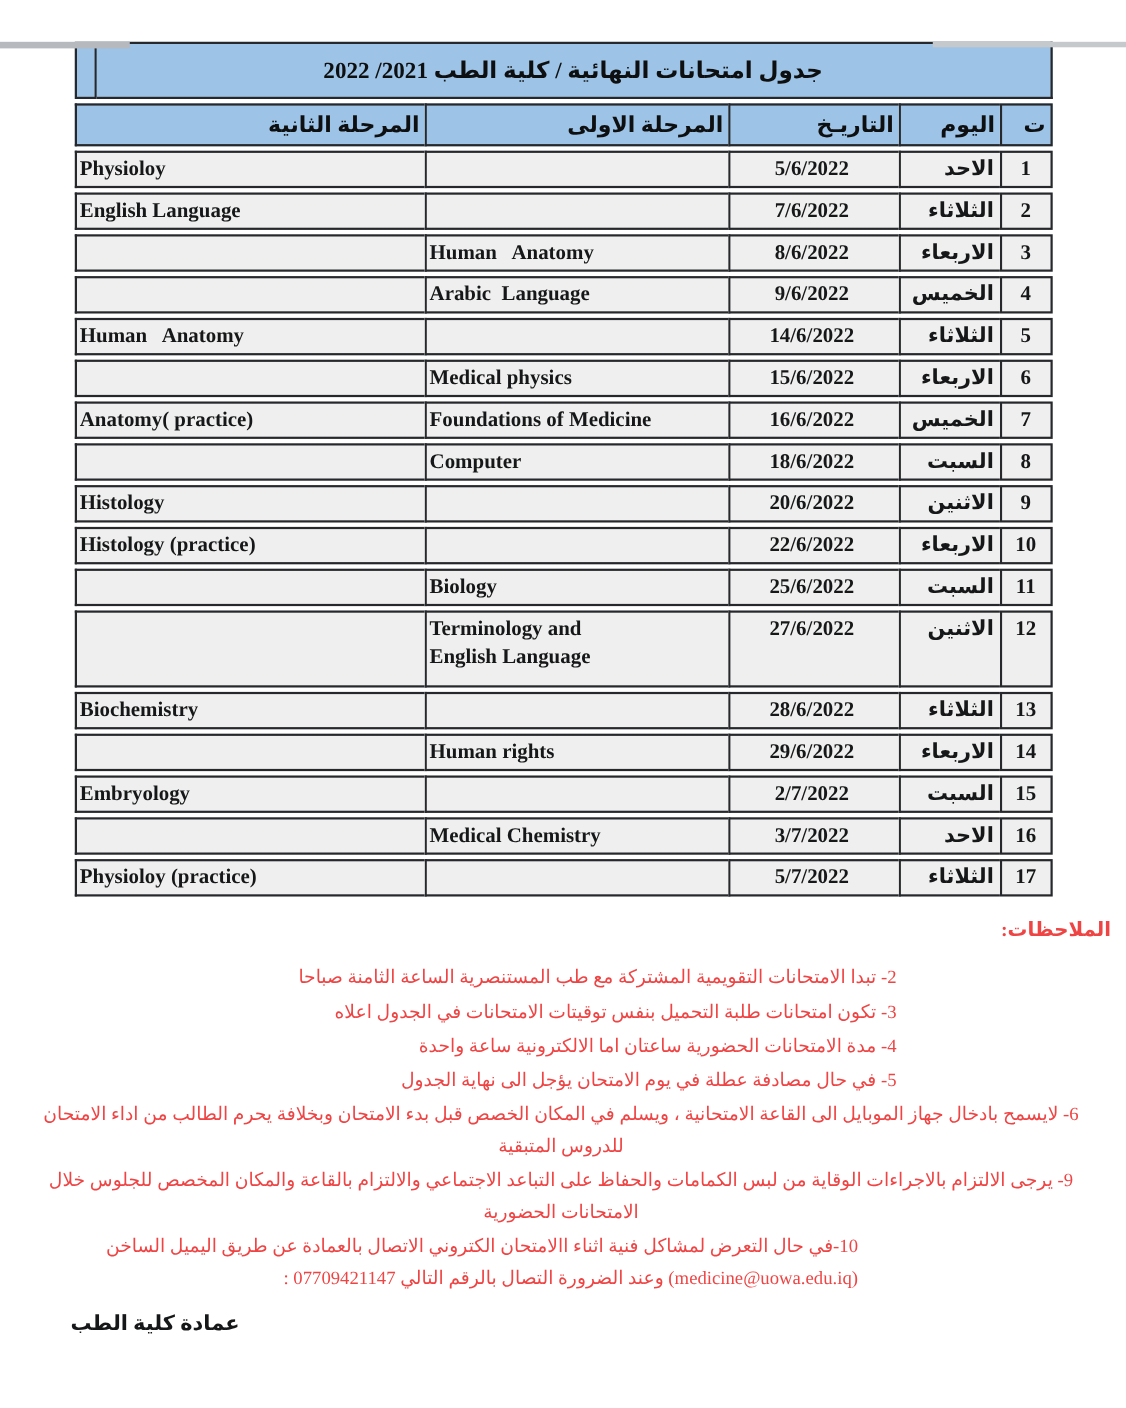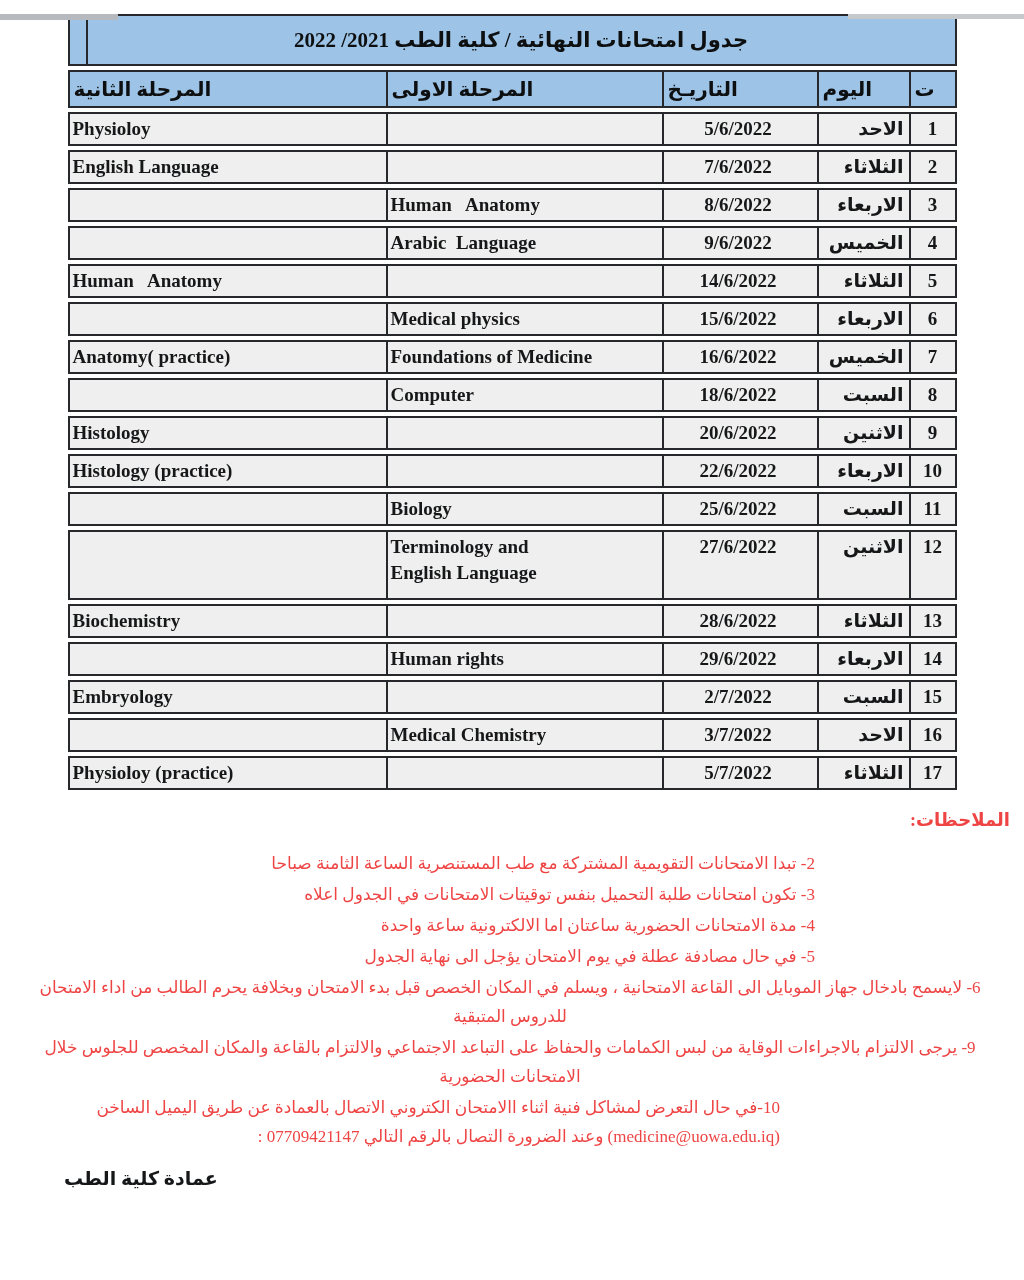--- a/index.html
+++ b/index.html
@@ -7,21 +7,21 @@
     width:1024px; height:1280px; background:#ffffff; overflow:hidden;
     font-family:"Liberation Serif","DejaVu Sans",serif; color:#161718;
   }
   .page { position:relative; width:1024px; height:1280px; background:#ffffff; }
 
   
   .artifact-tl { position:absolute; top:0; left:0; width:118px; height:6px; background:#b6b9bd; }
   .artifact-tr { position:absolute; top:0; right:0; width:176px; height:5px; background:#c6c9cc; }
 
   
-  .title-bar { width:889px; margin:14px auto 0 auto; display:flex; height:52px; box-sizing:border-box; }
+  .title-bar { width:889px; margin:38px auto 0 auto; display:flex; height:52px; box-sizing:border-box; }
   .title-corner {
     width:20px; flex:0 0 20px; background:#9dc3e6;
     border:2px solid #26282b; box-sizing:border-box;
   }
   .title-cell {
     flex:1; background:#9dc3e6; border:2px solid #26282b; border-left:none;
     box-sizing:border-box; display:flex; align-items:center; justify-content:center;
     direction:rtl; font-size:21px; font-weight:bold; color:#0e0f10;
   }
 
@@ -29,21 +29,21 @@
   table.exam {
     width:889px; margin:0 auto; direction:rtl; table-layout:fixed;
     border-collapse:separate; border-spacing:0 4px;
   }
   table.exam th, table.exam td {
     border-top:2px solid #26282b; border-bottom:2px solid #26282b; border-left:2px solid #26282b;
     box-sizing:border-box; padding:2px 5px;
   }
   table.exam th:first-child, table.exam td:first-child { border-right:2px solid #26282b; }
   table.exam thead th {
-    background:#9dc3e6; font-size:20px; font-weight:bold; text-align:left;
+    background:#9dc3e6; font-size:20px; font-weight:bold; text-align:right;
     padding:5px 4px; color:#0e0f10;
   }
   table.exam tbody td {
     background:#efefef; font-size:19px; font-weight:bold; line-height:26px; vertical-align:top;
   }
   td.col-num  { text-align:center; }
   td.col-day  { text-align:right; padding-right:6px; padding-left:2px; font-size:17px; }
   td.col-date { text-align:center; direction:ltr; }
   td.col-stage1, td.col-stage2 {
     text-align:left; direction:ltr; padding-left:9px; white-space:pre-wrap;

